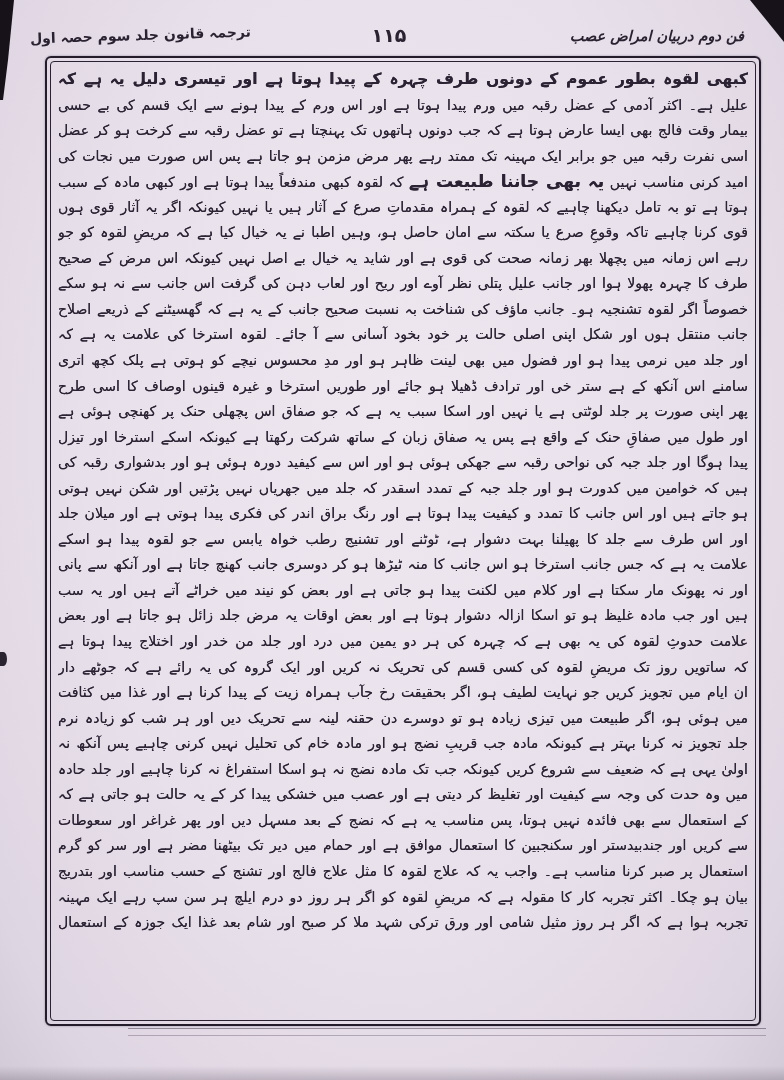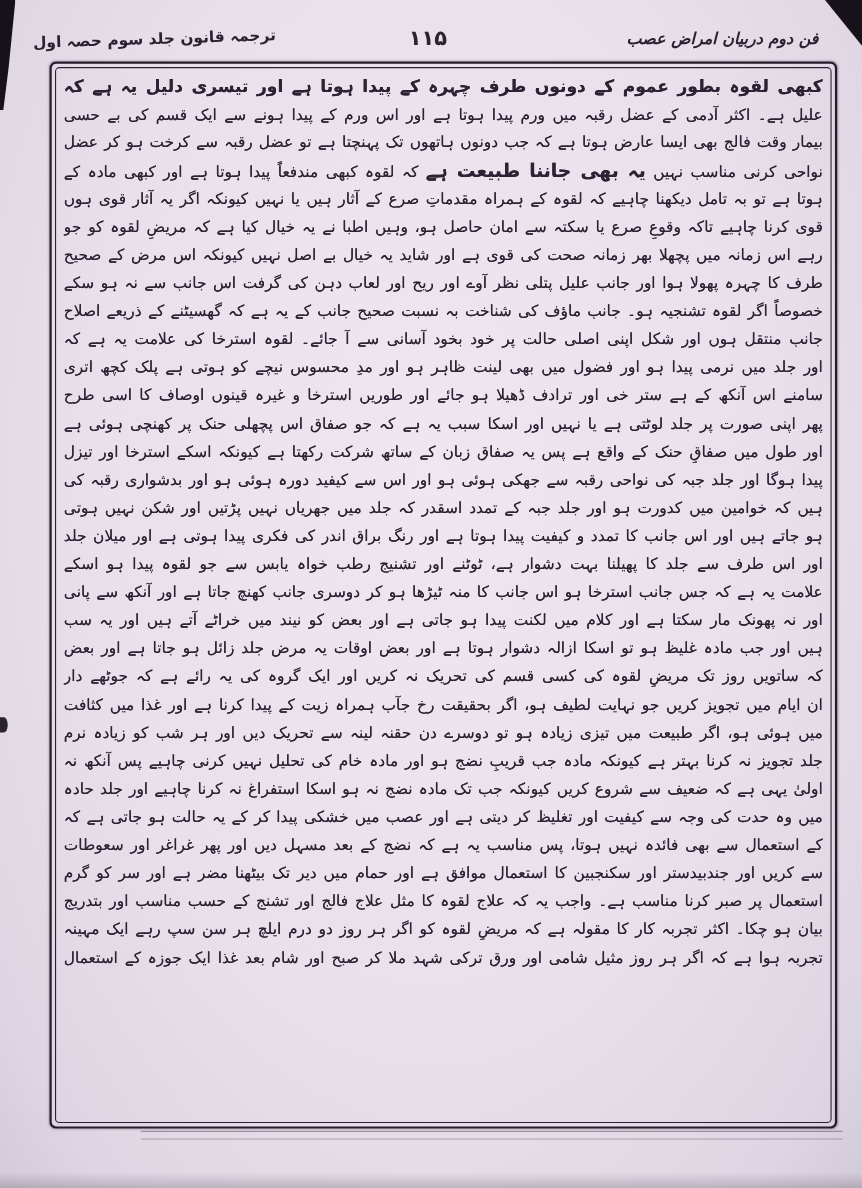--- a/index.html
+++ b/index.html
@@ -109,38 +109,40 @@
     <div class="h-center">۱۱۵</div>
     <div class="h-left">ترجمہ قانون جلد سوم حصہ اول</div>
   </div>
 
   <div class="block-outer">
     <div class="block-inner">
       <div class="lines" id="lines">
           <div class="line"><span>کبھی لقوہ بطور عموم کے دونوں طرف چہرہ کے پیدا ہوتا ہے اور تیسری دلیل یہ ہے کہ جس شخص کو لقوہ عارض ہوتا ہے اسکی حس اسی طرف کی باطل ہوتی ہے جو جانب</span></div>
           <div class="line"><span>علیل ہے۔ اکثر آدمی کے عضل رقبہ میں ورم پیدا ہوتا ہے اور اس ورم کے پیدا ہونے سے ایک قسم کی بے حسی لاحق ہوتی ہے جس سے اعضا و خوائص کچھ کھو جاتے ہیں</span></div>
           <div class="line"><span>بیمار وقت فالج بھی ایسا عارض ہوتا ہے کہ جب دونوں ہاتھوں تک پہنچتا ہے تو عضل رقبہ سے کرخت ہو کر عضل کی قوتِ تحریک حاصل کرنے میں سکاوٹ ہوتی ہے</span></div>
-          <div class="line"><span>نواحی کرنی مناسب نہیں </span><b>یہ بھی جاننا طبیعت ہے</b><span> کہ لقوہ کبھی مندفعاً پیدا ہوتا ہے اور کبھی مادہ کے سبب سے</span></div>
+          <div class="line"><span>اسی نفرت رقبہ میں جو برابر ایک مہینہ تک ممتد رہے پھر مرض مزمن ہو جاتا ہے پس اس صورت میں نجات کی</span></div>
+          <div class="line"><span>امید کرنی مناسب نہیں </span><b>یہ بھی جاننا طبیعت ہے</b><span> کہ لقوہ کبھی مندفعاً پیدا ہوتا ہے اور کبھی مادہ کے سبب سے</span></div>
           <div class="line"><span>ہوتا ہے تو بہ تامل دیکھنا چاہیے کہ لقوہ کے ہمراہ مقدماتِ صرع کے آثار ہیں یا نہیں کیونکہ اگر یہ آثار قوی ہوں تو جلد تدبیر لازم ہے</span></div>
           <div class="line"><span>قوی کرنا چاہیے تاکہ وقوعِ صرع یا سکتہ سے امان حاصل ہو، وہیں اطبا نے یہ خیال کیا ہے کہ مریضِ لقوہ کو جو چار دن تک مرگ کے مخافات کا خوف درپہ نہ</span></div>
           <div class="line"><span>رہے اس زمانہ میں پچھلا بھر زمانہ صحت کی قوی ہے اور شاید یہ خیال بے اصل نہیں کیونکہ اس مرض کے صحیح ہو چکنے کے بعد اندازِ لقوہ کرنا، اگر لقوہ مندفع</span></div>
           <div class="line"><span>طرف کا چہرہ پھولا ہوا اور جانب علیل پتلی نظر آوے اور ریح اور لعاب دہن کی گرفت اس جانب سے نہ ہو سکے اور اکثر ہمراہ لقوہ کے درد سر پیدا ہوتا ہے</span></div>
           <div class="line"><span>خصوصاً اگر لقوہ تشنجیہ ہو۔ جانب ماؤف کی شناخت بہ نسبت صحیح جانب کے یہ ہے کہ گھسیٹنے کے ذریعے اصلاح اور درد ستی کی کرنیں دوسری</span></div>
           <div class="line"><span>جانب منتقل ہوں اور شکل اپنی اصلی حالت پر خود بخود آسانی سے آ جائے۔ لقوہ استرخا کی علامت یہ ہے کہ حرکت اس جانب کے ضعف سے ہو اور حواس ملکہ دیہو جائیں</span></div>
           <div class="line"><span>اور جلد میں نرمی پیدا ہو اور فضول میں بھی لینت ظاہر ہو اور مدِ محسوس نیچے کو ہوتی ہے پلک کچھ اتری ہوئی نظر آوے اور نصف اس جھلی کا جو حنک کے</span></div>
           <div class="line"><span>سامنے اس آنکھ کے ہے ستر خی اور ترادف ڈھیلا ہو جائے اور طوریں استرخا و غیرہ قینوں اوصاف کا اسی طرح ہوتا ہے کہ زبان اپنے نیچے کی طرف لوٹ کر</span></div>
           <div class="line"><span>پھر اپنی صورت پر جلد لوٹتی ہے یا نہیں اور اسکا سبب یہ ہے کہ جو صفاق اس پچھلی حنک پر کھنچی ہوئی ہے اس صفاق سے جو بذریعہ لسان سے خارج ہوتی ہے</span></div>
           <div class="line"><span>اور طول میں صفاقِ حنک کے واقع ہے پس یہ صفاق زبان کے ساتھ شرکت رکھتا ہے کیونکہ اسکے استرخا اور تیزل سے صفاقِ لسان میں استرخا و فتور و فزور</span></div>
           <div class="line"><span>پیدا ہوگا اور جلد جبہ کی نواحی رقبہ سے جھکی ہوئی ہو اور اس سے کیفید دورہ ہوئی ہو اور بدشواری رقبہ کی طرف بھرتی ہے، لقوہ تشنجی کی علامات یہ</span></div>
           <div class="line"><span>ہیں کہ خوامین میں کدورت ہو اور جلد جبہ کے تمدد اسقدر کہ جلد میں جھریاں نہیں پڑتیں اور شکن نہیں ہوتی اور فضول میں بھی خشکی اور وجبکے سخت</span></div>
           <div class="line"><span>ہو جاتے ہیں اور اس جانب کا تمدد و کیفیت پیدا ہوتا ہے اور رنگ براق اندر کی فکری پیدا ہوتی ہے اور میلان جلد کا نواحی رقبہ میں قطعاً ہوتا ہے</span></div>
           <div class="line"><span>اور اس طرف سے جلد کا پھیلنا بہت دشوار ہے، ٹوٹنے اور تشنیج رطب خواہ یابس سے جو لقوہ پیدا ہو اسکے علاماتِ تشنج کے مقام سے دریافت کرو ایک</span></div>
           <div class="line"><span>علامت یہ ہے کہ جس جانب استرخا ہو اس جانب کا منہ ٹیڑھا ہو کر دوسری جانب کھنچ جاتا ہے اور آنکھ سے پانی بہتا رہتا ہے اور مریض سیٹی نہیں بجا سکتا</span></div>
           <div class="line"><span>اور نہ پھونک مار سکتا ہے اور کلام میں لکنت پیدا ہو جاتی ہے اور بعض کو نیند میں خراٹے آتے ہیں اور یہ سب نشانیاں جانبِ علیل کے ضعف پر دلالت کرتی</span></div>
           <div class="line"><span>ہیں اور جب مادہ غلیظ ہو تو اسکا ازالہ دشوار ہوتا ہے اور بعض اوقات یہ مرض جلد زائل ہو جاتا ہے اور بعض اوقات طویل مدت تک باقی رہتا ہے ایک</span></div>
+          <div class="line"><span>علامت حدوثِ لقوہ کی یہ بھی ہے کہ چہرہ کی ہر دو یمین میں درد اور جلد من خدر اور اختلاج پیدا ہوتا ہے </span></div>
           <div class="line"><span>کہ ساتویں روز تک مریضِ لقوہ کی کسی قسم کی تحریک نہ کریں اور ایک گروہ کی یہ رائے ہے کہ جوٹھے دار چیزوں سے پرہیز رکھیں تاکہ مادہ کو نہ چھیڑیں اور غذا آبی</span></div>
           <div class="line"><span>ان ایام میں تجویز کریں جو نہایت لطیف ہو، اگر بحقیقت رخ جآب ہمراہ زیت کے پیدا کرنا ہے اور غذا میں کثافت اسقدر نہ ہو جتنی شہد سے ہوتی ہے</span></div>
           <div class="line"><span>میں ہوئی ہو، اگر طبیعت میں تیزی زیادہ ہو تو دوسرے دن حقنہ لینہ سے تحریک دیں اور ہر شب کو زیادہ نرم حقنہ موافق ہو گا اور ابتدا میں غرغرہ کو</span></div>
           <div class="line"><span>جلد تجویز نہ کرنا بہتر ہے کیونکہ مادہ جب قریبِ نضج ہو اور مادہ خام کی تحلیل نہیں کرنی چاہیے پس آنکھ نہ چندھیا جاتی ہے، لقوہ تشنجی کا استفراغ دوائے قوی</span></div>
           <div class="line"><span>اولیٰ یہی ہے کہ ضعیف سے شروع کریں کیونکہ جب تک مادہ نضج نہ ہو اسکا استفراغ نہ کرنا چاہیے اور جلد حادہ دواؤں کا استعمال نہایت مضر ہے اور اس سے معالجہ</span></div>
           <div class="line"><span>میں وہ حدت کی وجہ سے کیفیت اور تغلیظ کر دیتی ہے اور عصب میں خشکی پیدا کر کے یہ حالت ہو جاتی ہے کہ عضو فالج کی دوائی قبول نہیں کرتا بلکہ گنا والے</span></div>
           <div class="line"><span>کے استعمال سے بھی فائدہ نہیں ہوتا، پس مناسب یہ ہے کہ نضج کے بعد مسہل دیں اور پھر غراغر اور سعوطات سے مادہ کا استفراغ کریں اور مالش نرم تیلوں</span></div>
           <div class="line"><span>سے کریں اور جندبیدستر اور سکنجبین کا استعمال موافق ہے اور حمام میں دیر تک بیٹھنا مضر ہے اور سر کو گرم رکھنا چاہیے اور سرد ہوا سے بچانا واجب ہے اور</span></div>
           <div class="line"><span>استعمال پر صبر کرنا مناسب ہے۔ واجب یہ کہ علاج لقوہ کا مثل علاج فالج اور تشنج کے حسب مناسب اور بتدریج کیا جائے جیسے مفصلاً ہم جگہ پر</span></div>
           <div class="line"><span>بیان ہو چکا۔ اکثر تجربہ کار کا مقولہ ہے کہ مریضِ لقوہ کو اگر ہر روز دو درم ایلچ ہر سن سپ رہے ایک مہینہ تک دیا کریں تو اثر قوی ہوتا ہے اور اسکا بھی</span></div>

